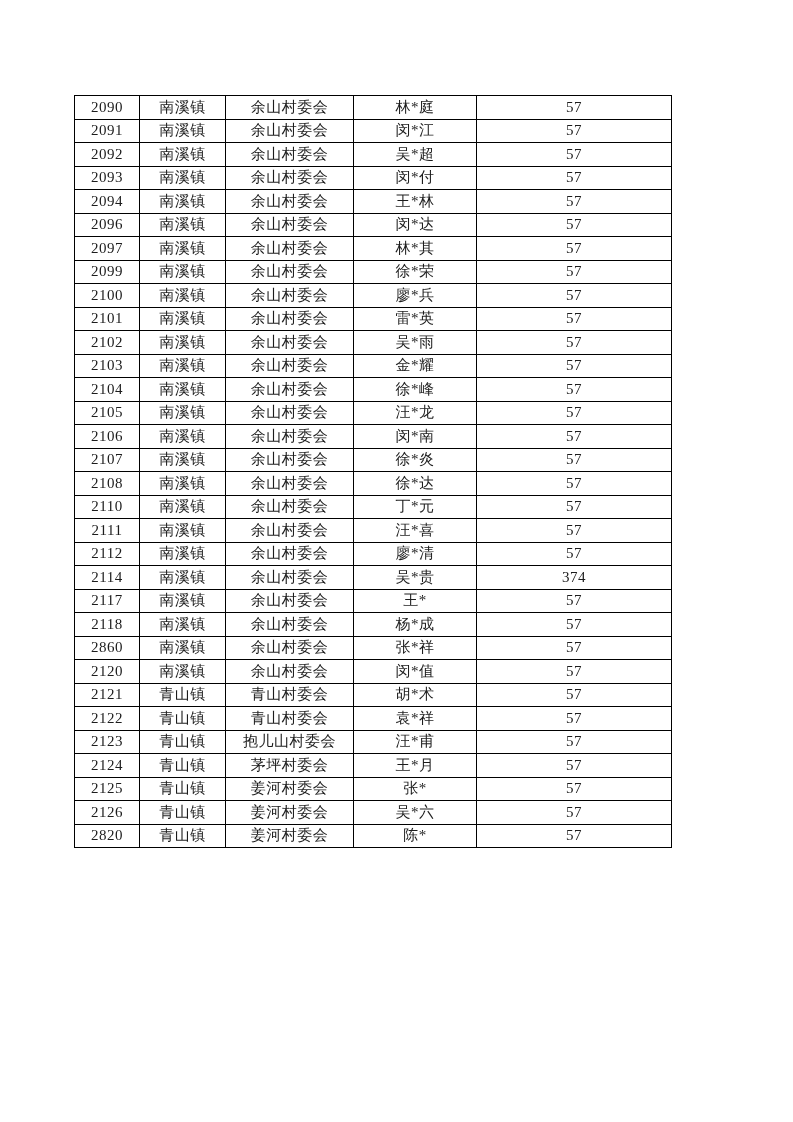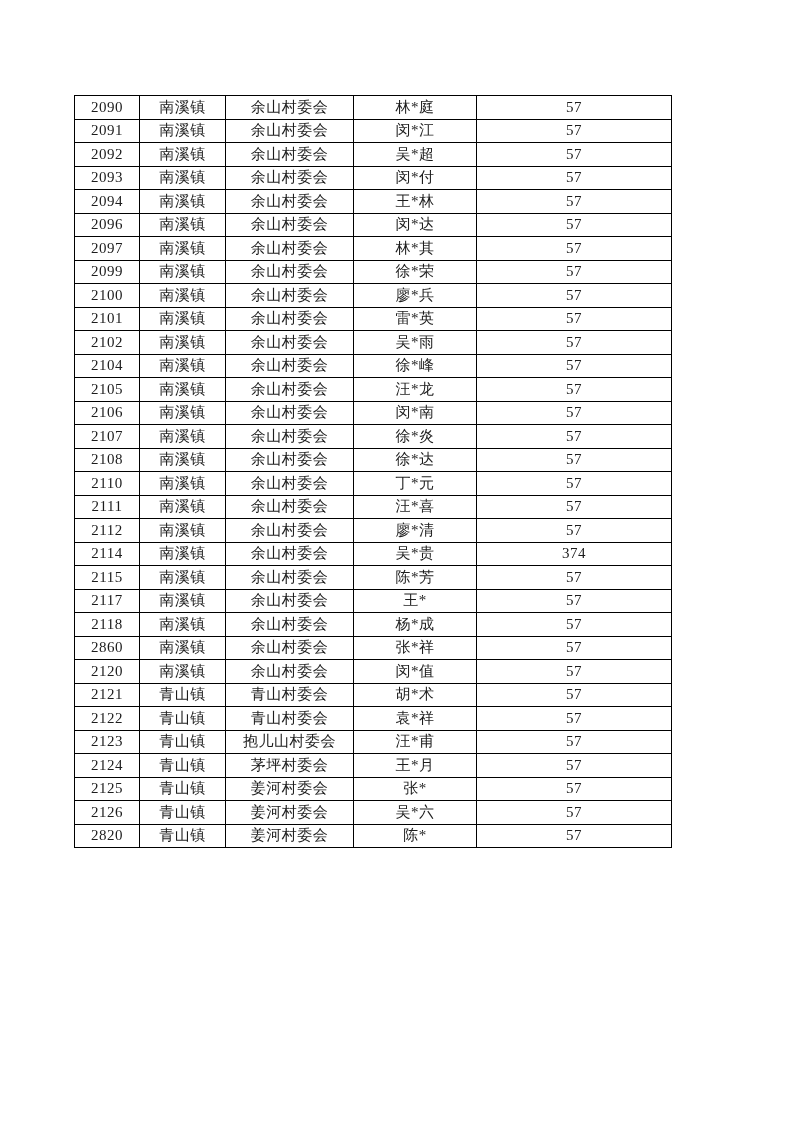--- a/index.html
+++ b/index.html
@@ -125,20 +125,27 @@
           <td>57</td>
         </tr>
         <tr>
           <td>2102</td>
           <td>南溪镇</td>
           <td>余山村委会</td>
           <td>吴*雨</td>
           <td>57</td>
         </tr>
         <tr>
+          <td>2103</td>
+          <td>南溪镇</td>
+          <td>余山村委会</td>
+          <td>金*耀</td>
+          <td>57</td>
+        </tr>
+        <tr>
           <td>2104</td>
           <td>南溪镇</td>
           <td>余山村委会</td>
           <td>徐*峰</td>
           <td>57</td>
         </tr>
         <tr>
           <td>2105</td>
           <td>南溪镇</td>
           <td>余山村委会</td>
@@ -186,27 +193,20 @@
           <td>余山村委会</td>
           <td>廖*清</td>
           <td>57</td>
         </tr>
         <tr>
           <td>2114</td>
           <td>南溪镇</td>
           <td>余山村委会</td>
           <td>吴*贵</td>
           <td>374</td>
-        </tr>
-        <tr>
-          <td>2115</td>
-          <td>南溪镇</td>
-          <td>余山村委会</td>
-          <td>陈*芳</td>
-          <td>57</td>
         </tr>
         <tr>
           <td>2117</td>
           <td>南溪镇</td>
           <td>余山村委会</td>
           <td>王*</td>
           <td>57</td>
         </tr>
         <tr>
           <td>2118</td>

